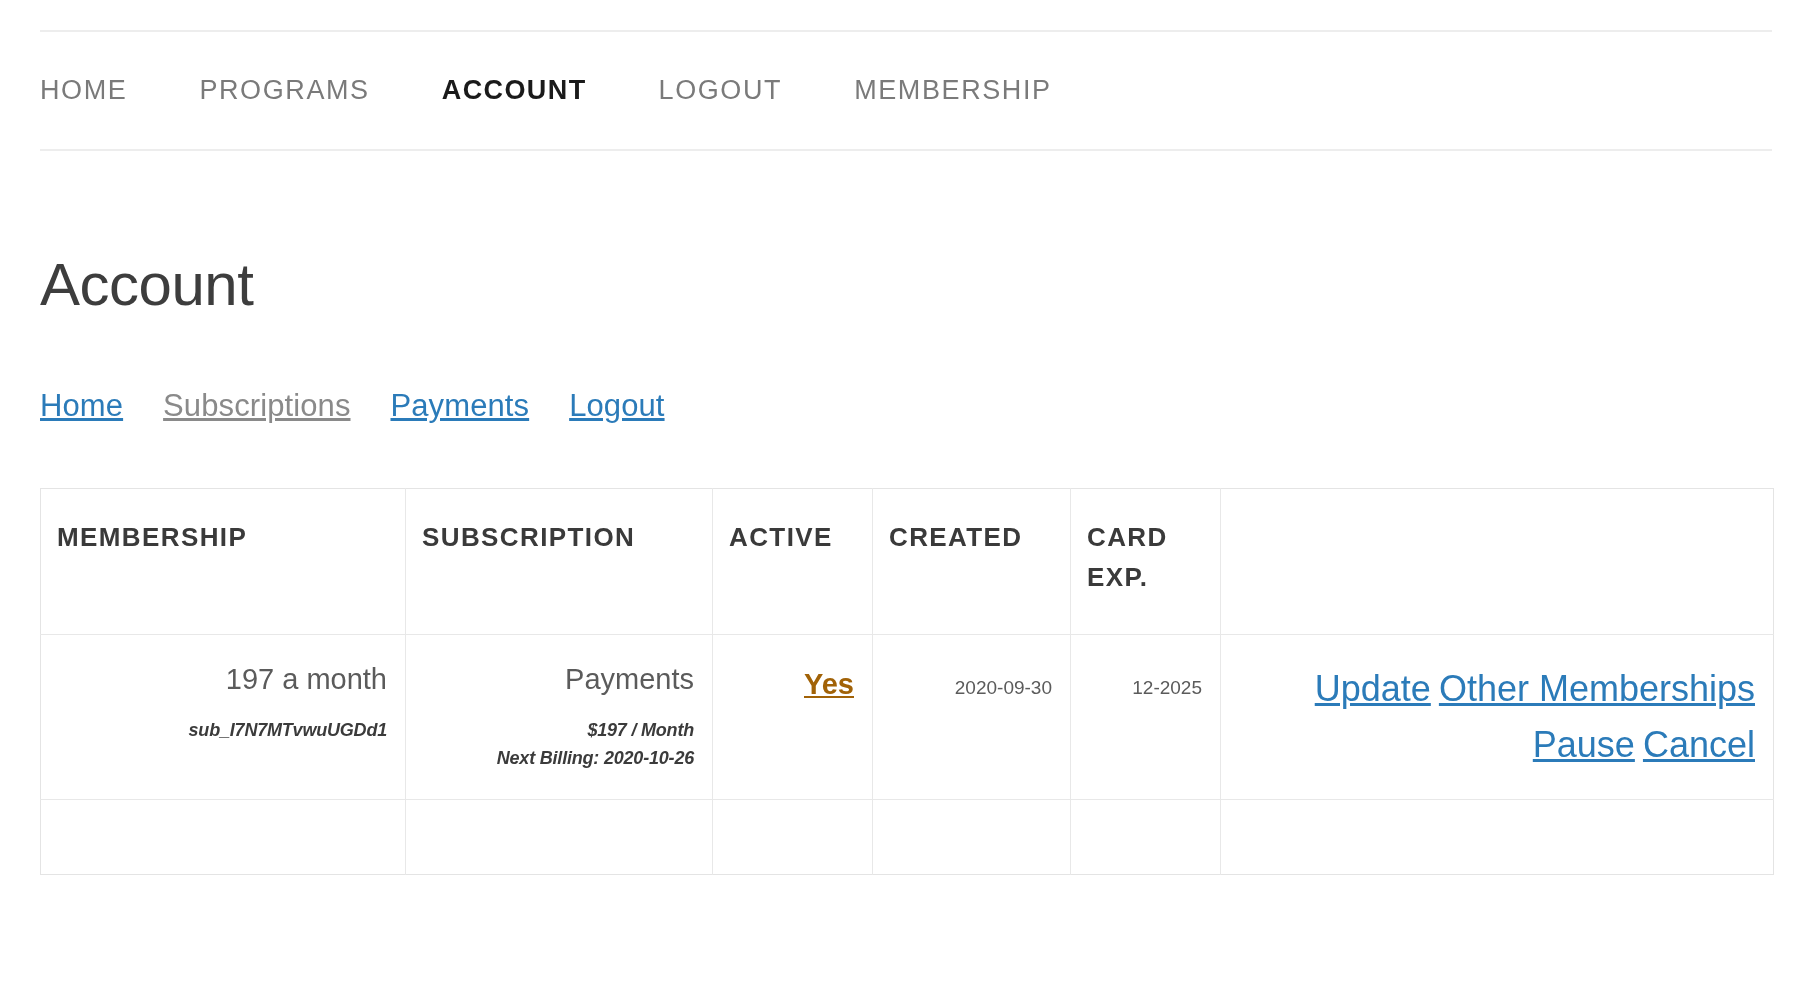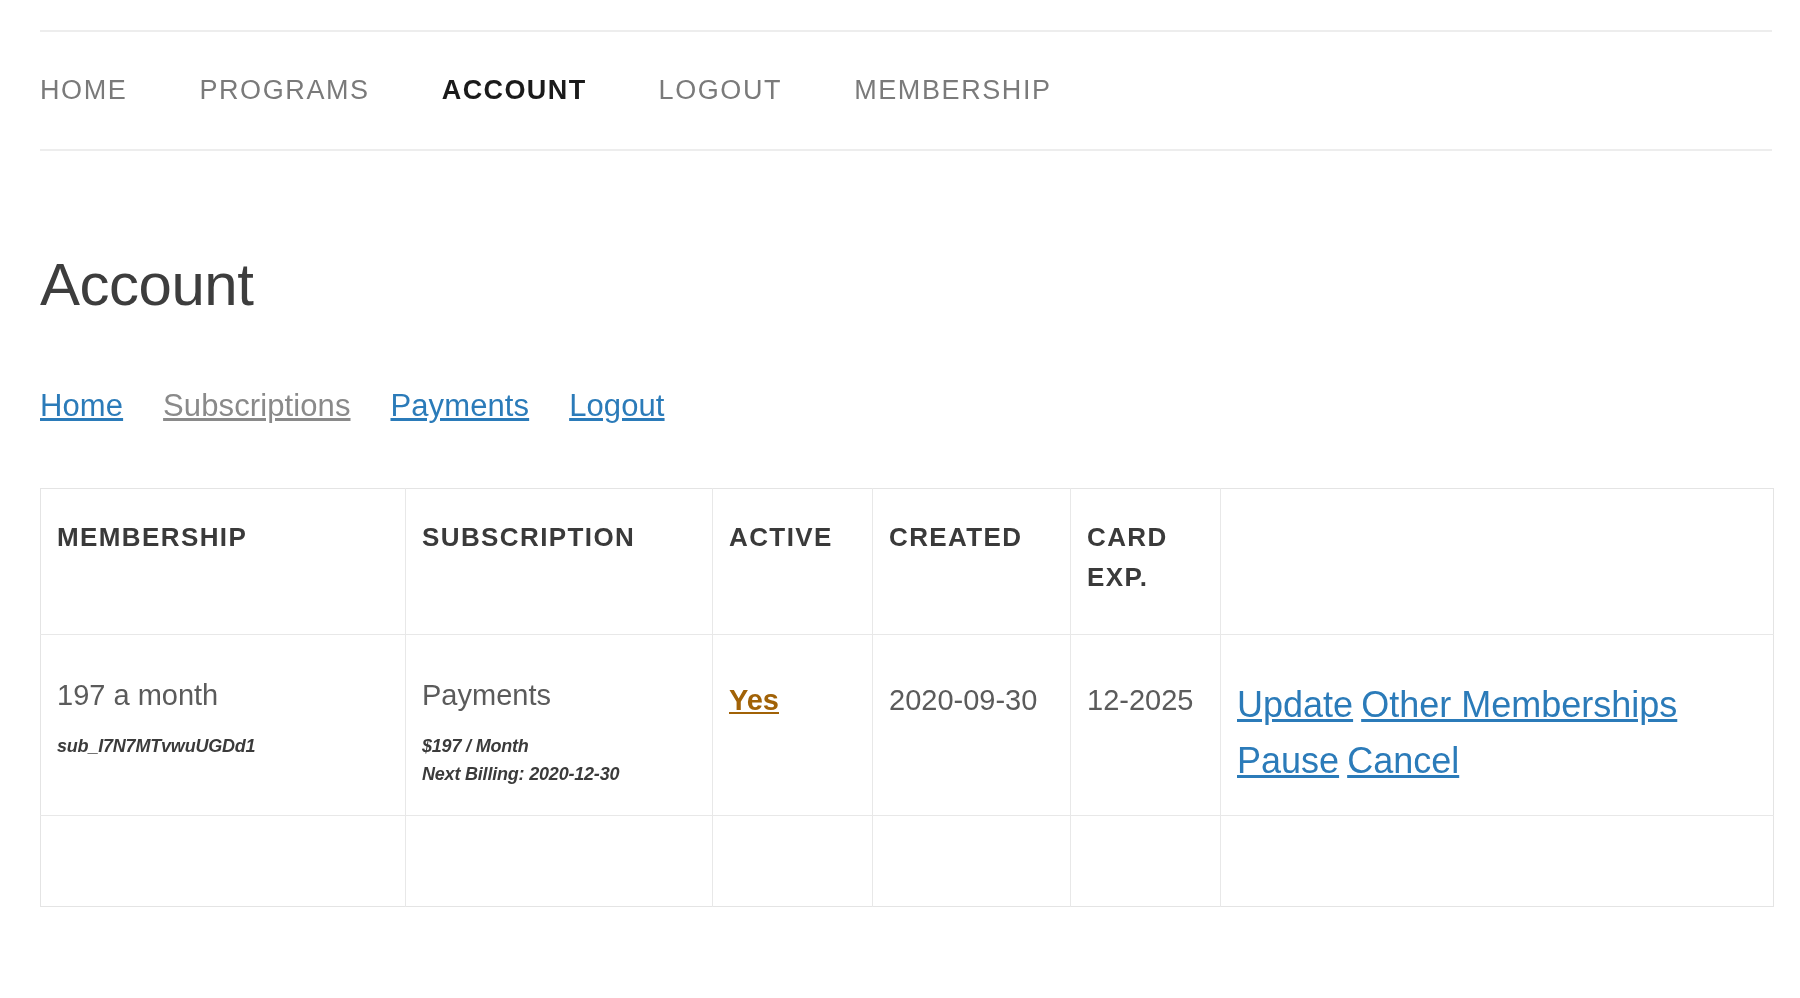--- a/index.html
+++ b/index.html
@@ -118,22 +118,23 @@
   .col-subscription{ width: 307px; }
   .col-active      { width: 160px; }
   .col-created     { width: 198px; }
   .col-cardexp     { width: 150px; }
   .col-actions     { width: 553px; }
 
   .subs-table tbody td {
     font-size: 29px;
     color: #555555;
     line-height: 1.6;
-    padding-top: 42px;
+    padding-top: 26px;
     padding-bottom: 26px;
+    text-align: right;
   }
   .cell-primary {
     display: block;
     font-size: 29px;
     color: #5b5b5b;
     margin-bottom: 18px;
     line-height: 1.3;
   }
   .cell-meta {
     display: block;
@@ -145,21 +146,21 @@
     letter-spacing: -0.2px;
   }
   .active-yes {
     color: #a16207;
     font-weight: 700;
     font-size: 29px;
     text-decoration: underline;
   }
   .plain-value {
     color: #5b5b5b;
-    font-size: 29px;
+    font-size: 19px;
     line-height: 1.5;
   }
   .action-link {
     color: #2b7bb9;
     text-decoration: underline;
     font-size: 36px;
     cursor: pointer;
     line-height: 1.55;
   }
   .actions-cell { line-height: 1.75; }
@@ -206,21 +207,21 @@
     </thead>
     <tbody>
       <tr>
         <td>
           <span class="cell-primary">197 a month</span>
           <span class="cell-meta">sub_I7N7MTvwuUGDd1</span>
         </td>
         <td>
           <span class="cell-primary">Payments</span>
           <span class="cell-meta">$197 / Month</span>
-          <span class="cell-meta">Next Billing: 2020-12-30</span>
+          <span class="cell-meta">Next Billing: 2020-10-26</span>
         </td>
         <td>
           <span class="active-yes">Yes</span>
         </td>
         <td>
           <span class="plain-value">2020-09-30</span>
         </td>
         <td>
           <span class="plain-value">12-2025</span>
         </td>

